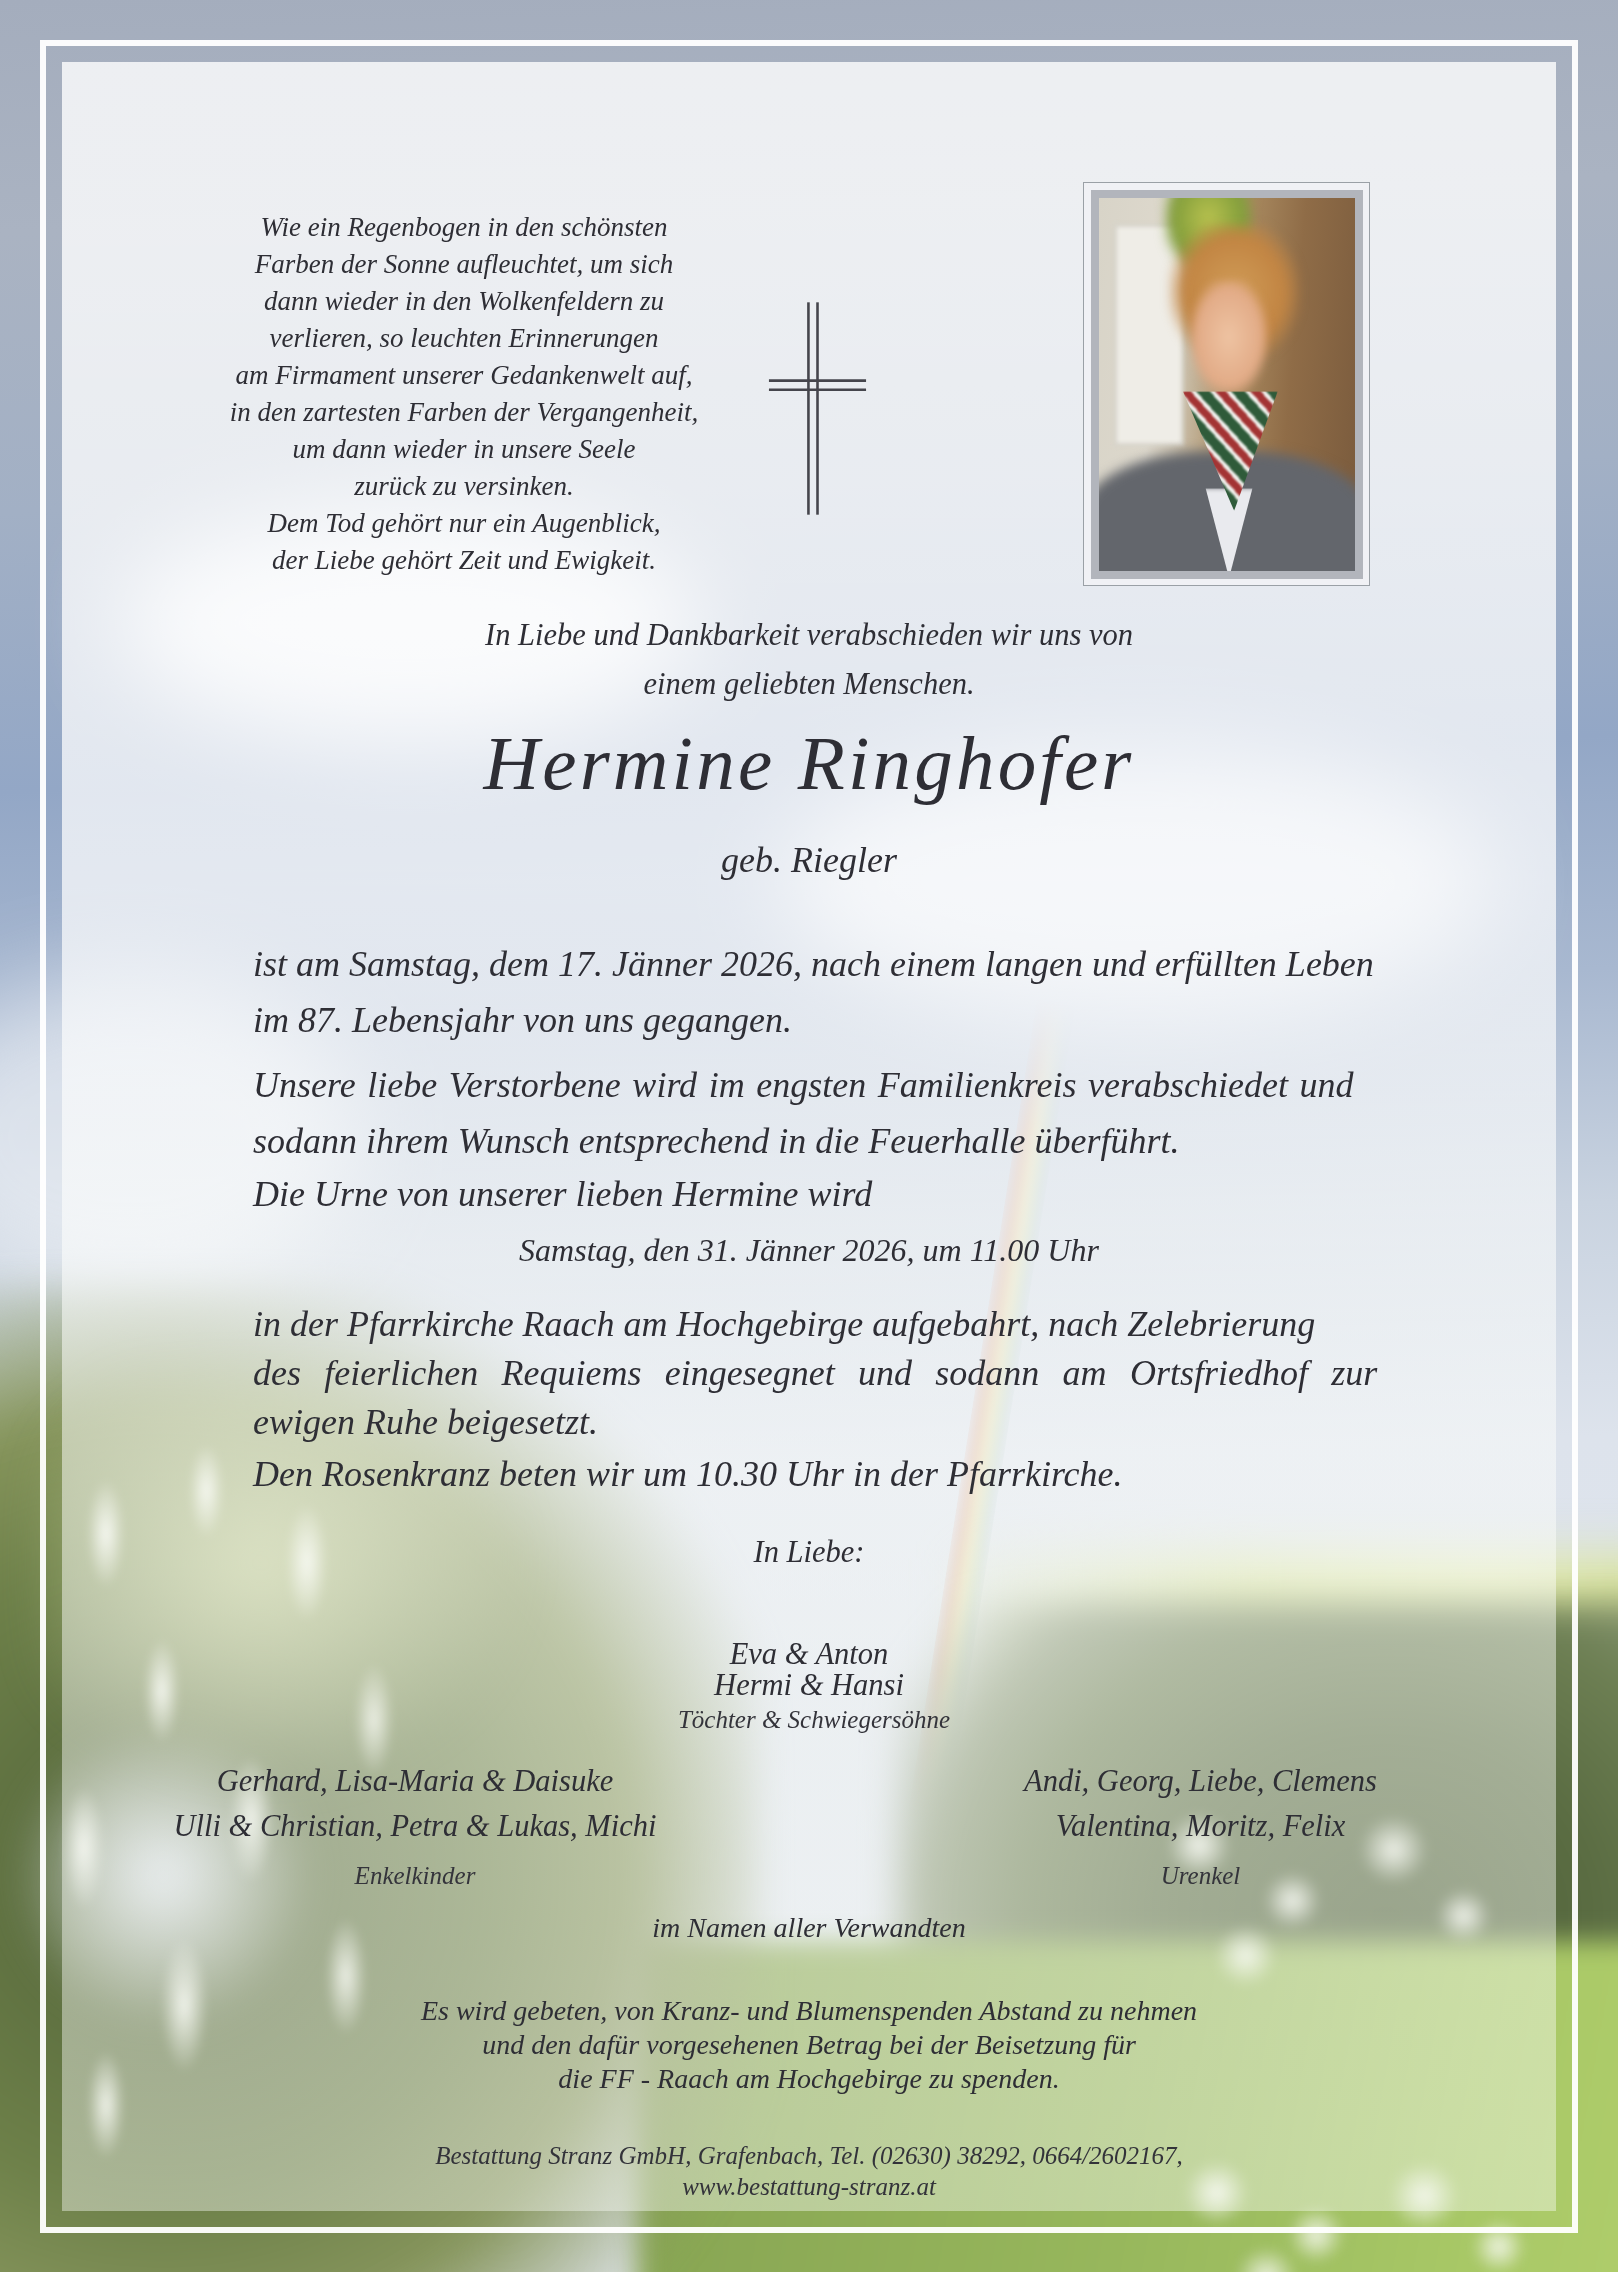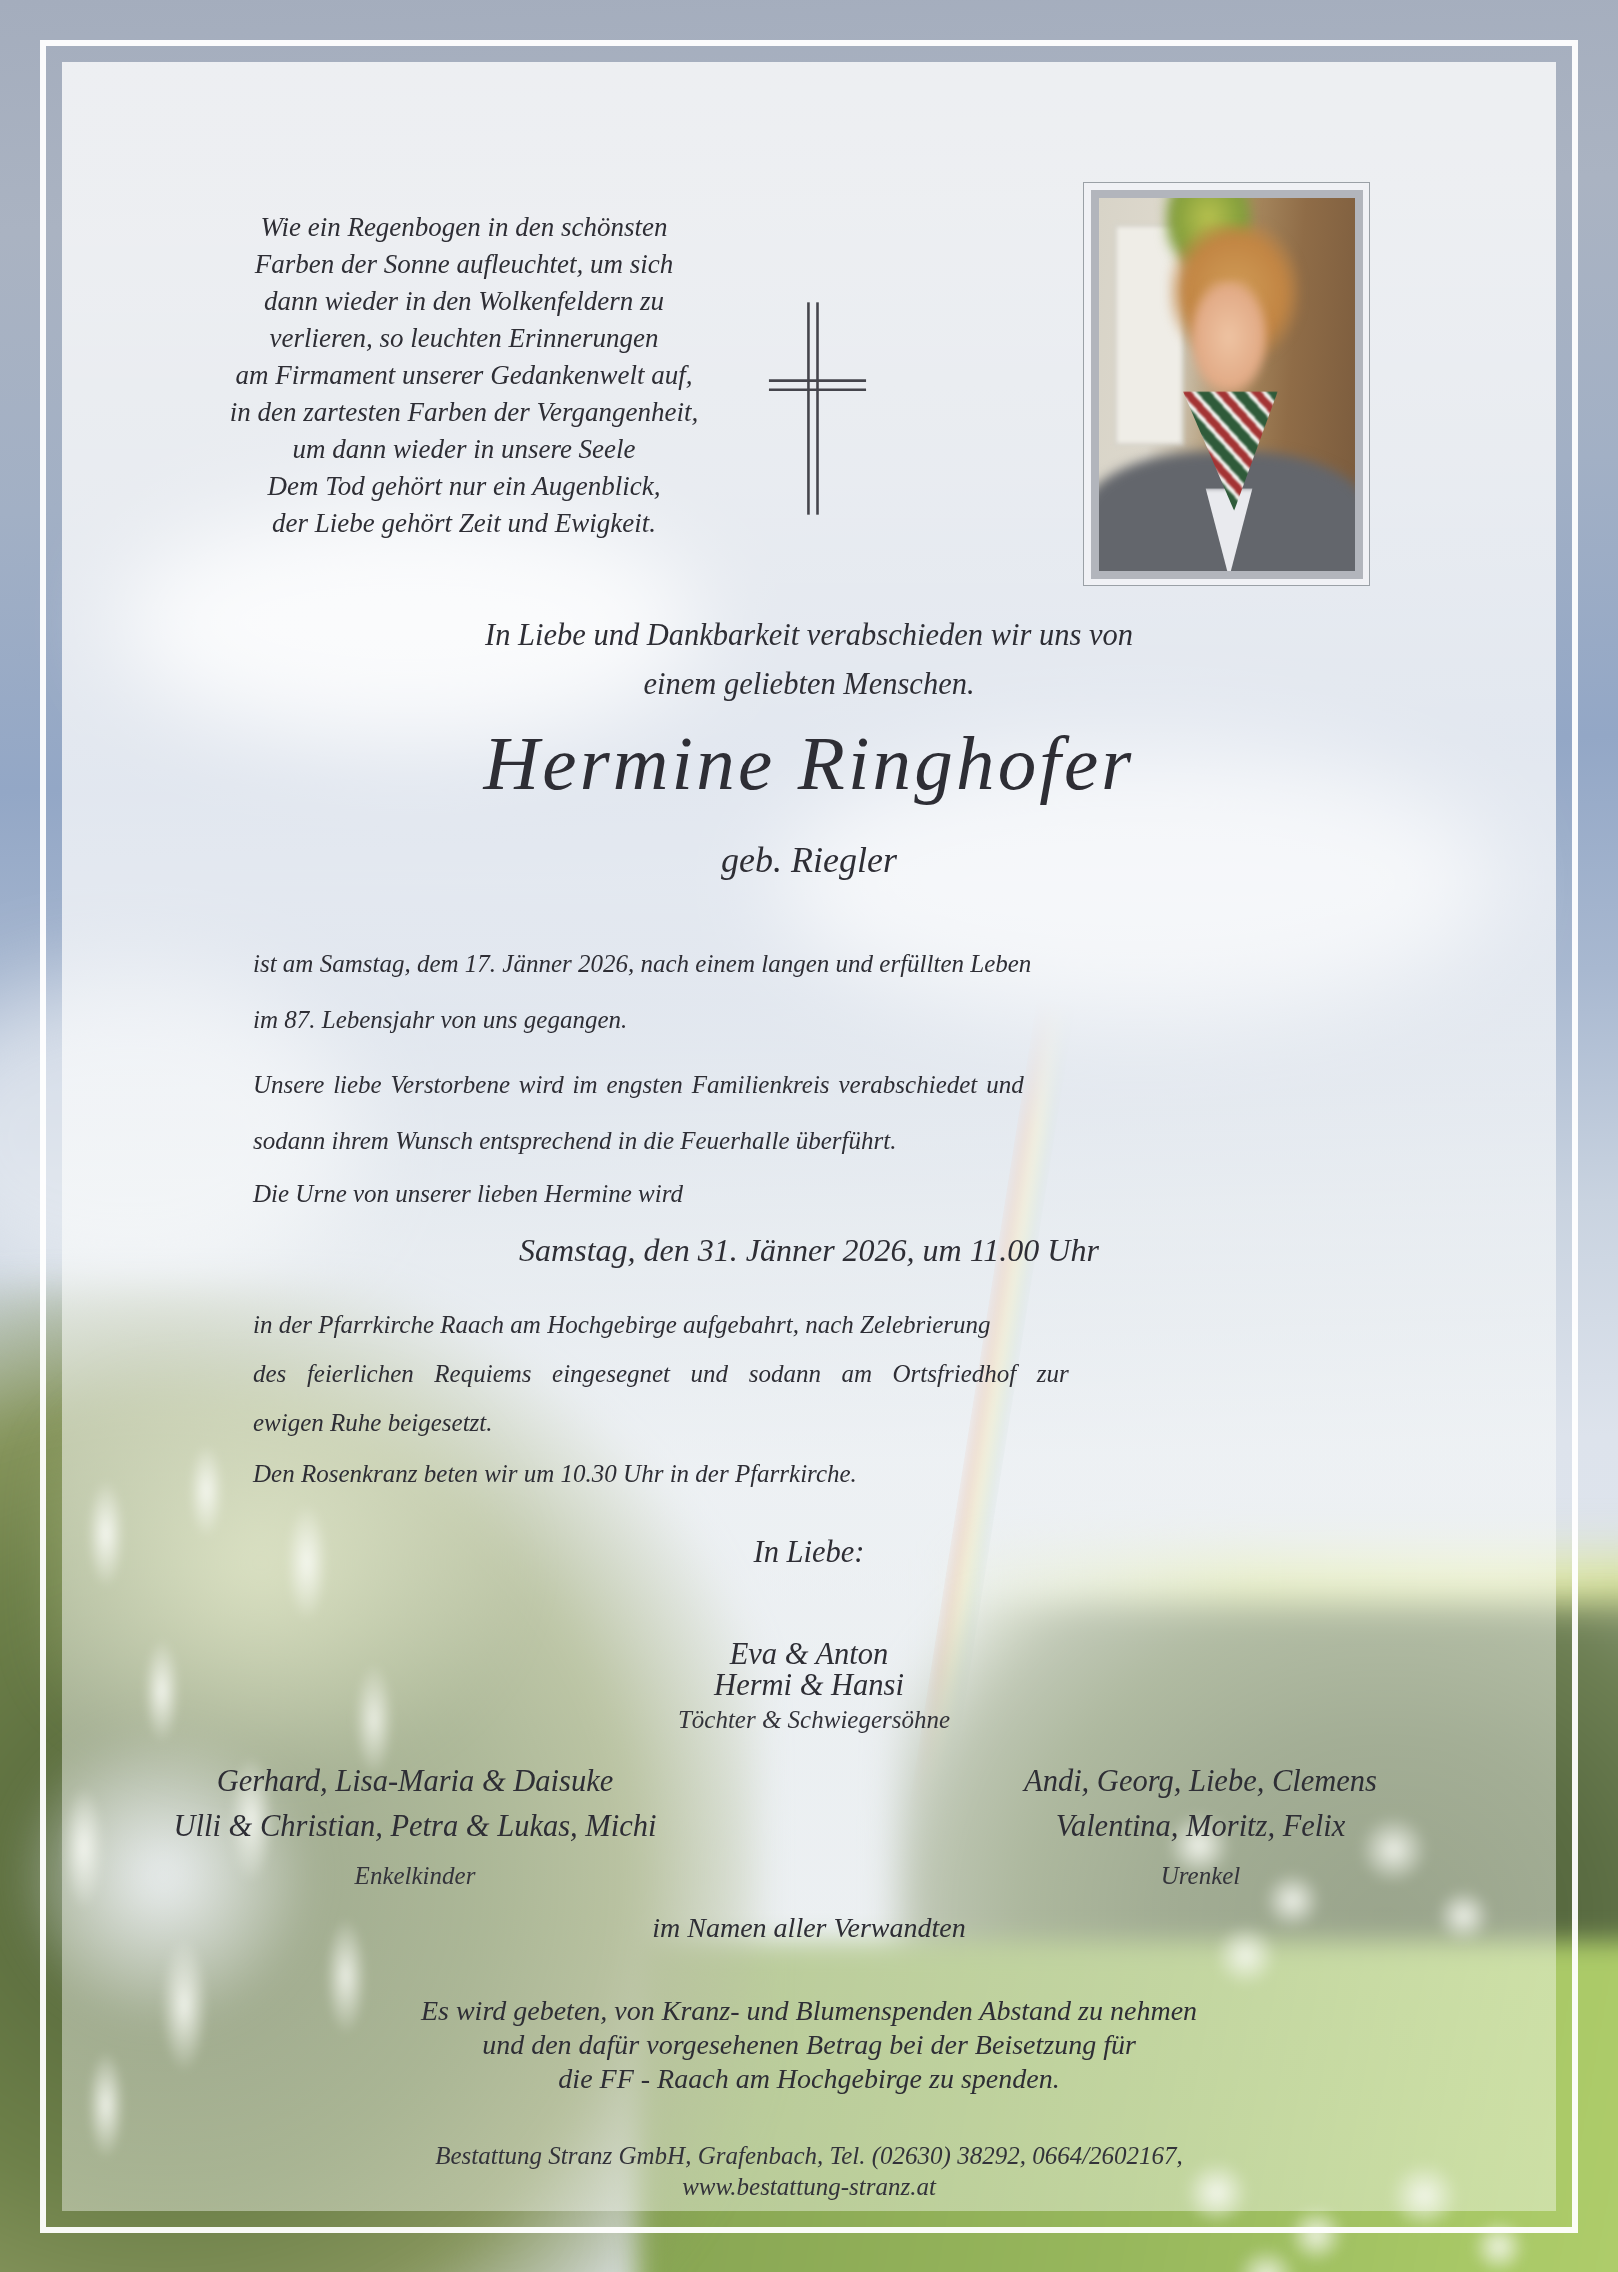--- a/index.html
+++ b/index.html
@@ -106,21 +106,21 @@
   .abs { position:absolute; }
   .ctr { left:0; right:0; text-align:center; }
   .line { white-space:nowrap; }
   .poem {
     left:146px; top:209px; width:636px;
     font-size:27px; line-height:37px; text-align:center;
   }
   .announce { top:611px; font-size:30.5px; line-height:49px; }
   .name { top:719px; font-size:77px; letter-spacing:3.2px; font-weight:normal; margin:0; }
   .maiden { top:839px; font-size:36px; }
-  .para { left:253px; width:1120px; font-size:25px; line-height:56px; }
+  .para { left:253px; width:1120px; font-size:36px; line-height:56px; }
   .p1 { top:936px; }
   .p2 { top:1057px; }
   .p2 .j1 { word-spacing:2.6px; }
   .urn { top:1166px;font-style:italic; }
   .datetime { top:1232px; font-size:32px; }
   .ceremony { top:1300px; line-height:49px; }
   .ceremony .j2 { word-spacing:14.3px; }
   .rosary { top:1446px; }
   .inliebe { top:1535px; font-size:30.5px; }
   .fam { font-size:30.5px; line-height:53px; }
@@ -197,20 +197,21 @@
   <div class="content">
 
     <div class="abs poem">
       <div class="line">Wie ein Regenbogen in den schönsten</div>
       <div class="line">Farben der Sonne aufleuchtet, um sich</div>
       <div class="line">dann wieder in den Wolkenfeldern zu</div>
       <div class="line">verlieren, so leuchten Erinnerungen</div>
       <div class="line">am Firmament unserer Gedankenwelt auf,</div>
       <div class="line">in den zartesten Farben der Vergangenheit,</div>
       <div class="line">um dann wieder in unsere Seele</div>
+      <div class="line">zurück zu versinken.</div>
       <div class="line">Dem Tod gehört nur ein Augenblick,</div>
       <div class="line">der Liebe gehört Zeit und Ewigkeit.</div>
     </div>
 
     <div class="abs cross-wrap">
       <svg width="101" height="219" viewBox="0 0 156 338" fill="none" xmlns="http://www.w3.org/2000/svg">
         <line x1="64" y1="5" x2="64" y2="333" stroke="#45454c" stroke-width="4"></line>
         <line x1="78" y1="5" x2="78" y2="333" stroke="#45454c" stroke-width="4"></line>
         <line x1="3" y1="126" x2="153" y2="126" stroke="#45454c" stroke-width="4"></line>
         <line x1="3" y1="140" x2="153" y2="140" stroke="#45454c" stroke-width="4"></line>

